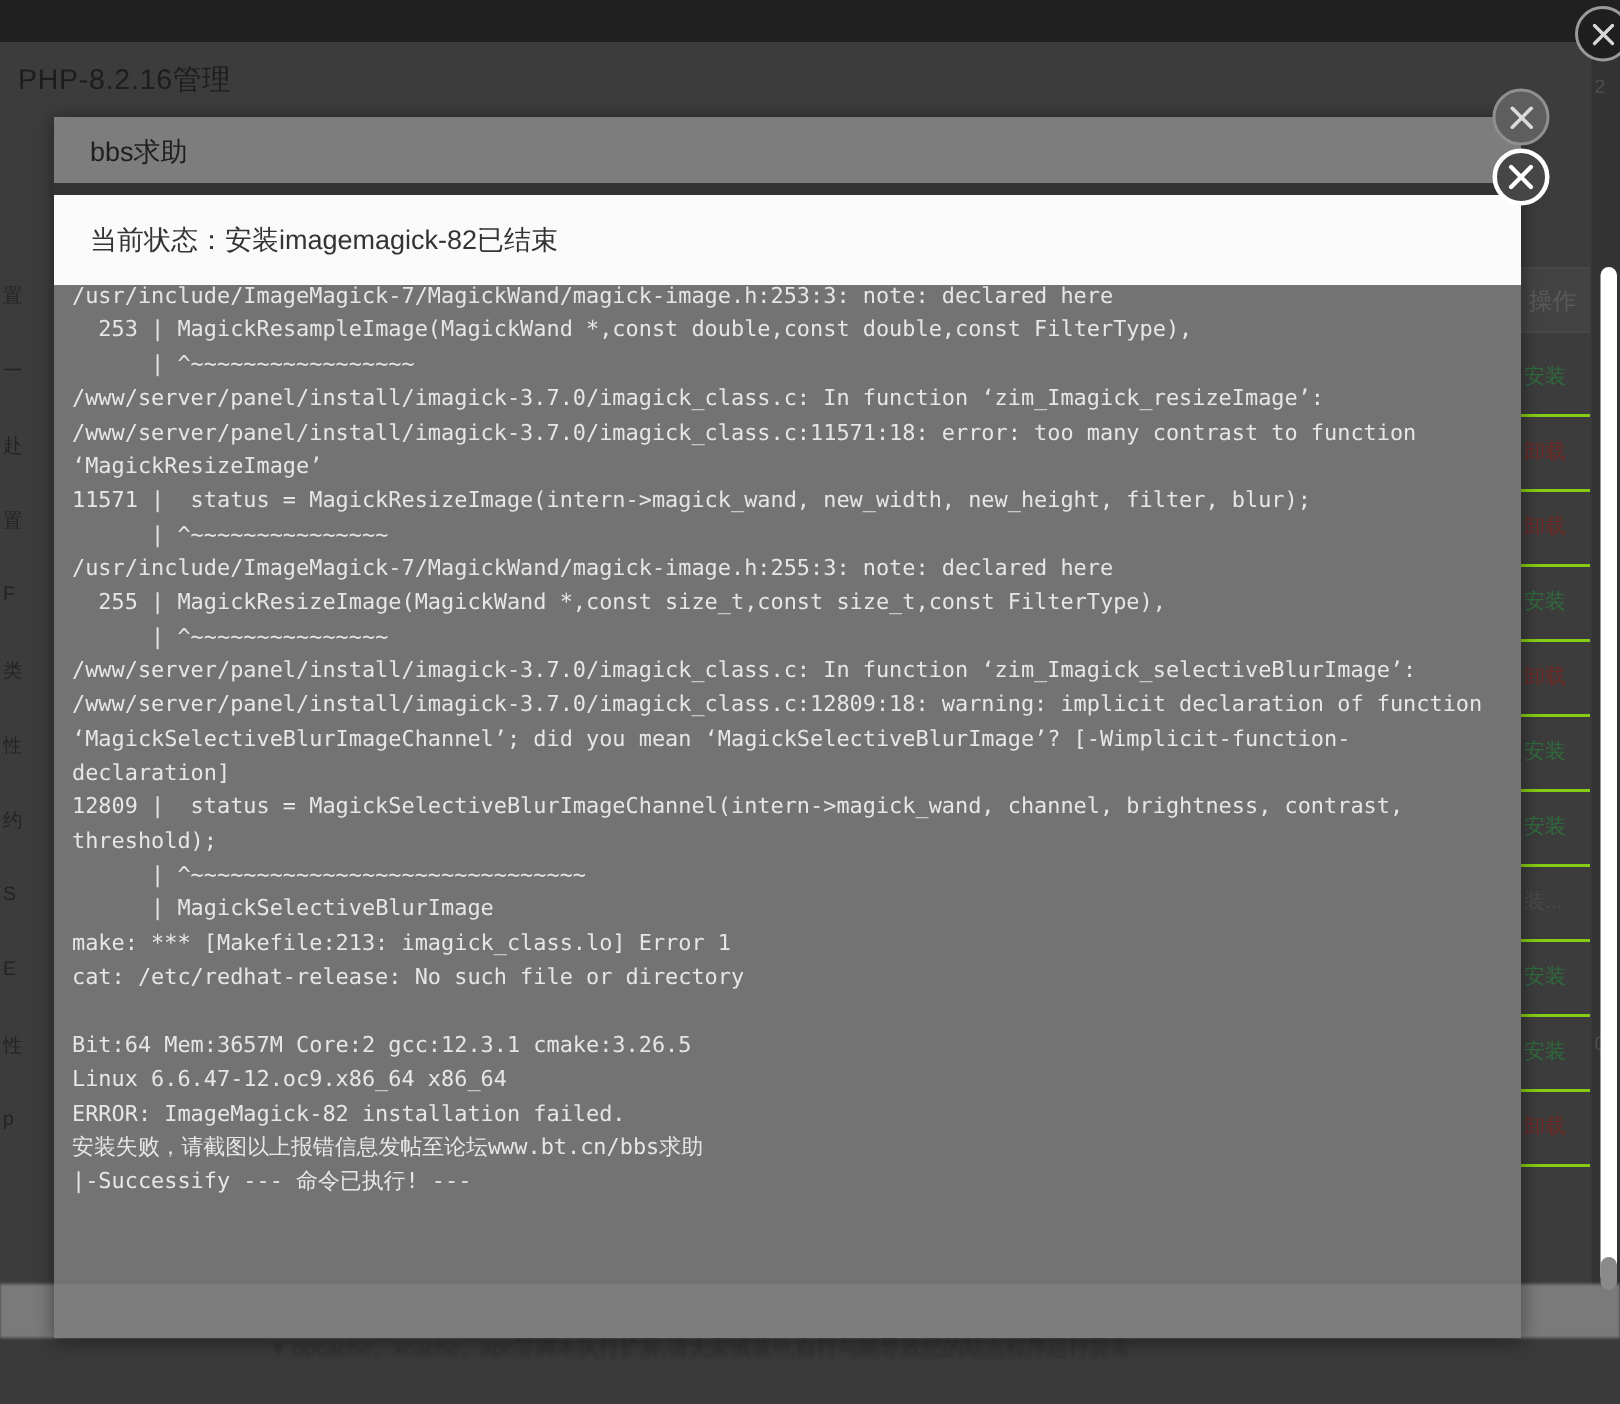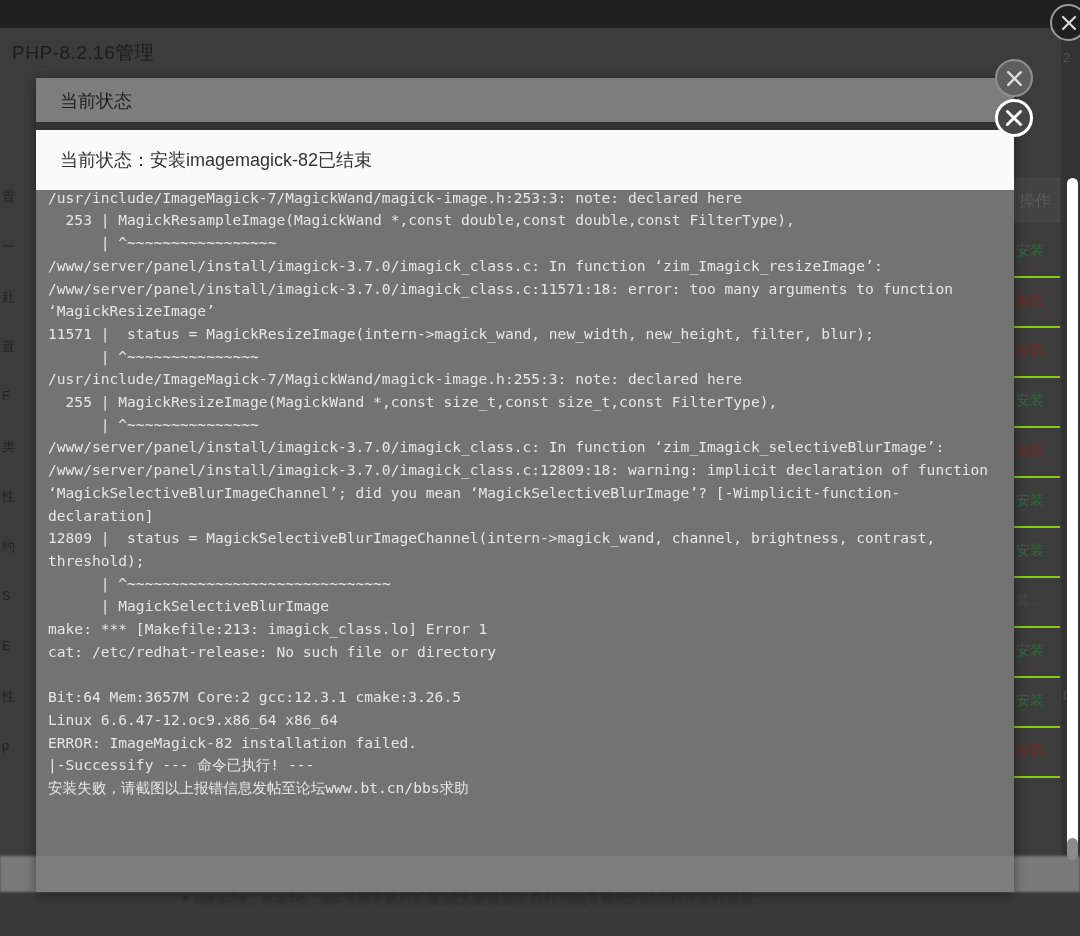--- a/index.html
+++ b/index.html
@@ -359,55 +359,55 @@
         <div class="bg-btn outline" style="left: 893px; width: 60px;"></div>
       </div>
 
     <div class="bg-footnote">
       <span class="bullet">▾</span><span>opcache、xcache、apc等脚本执行扩展,请大家慎装!!!,自行与能导致您的站点程序运行异常</span>
     </div>
   </div>
 
   <div class="log-dialog">
     <div class="log-dialog-head">
-      <div class="title">当前状态</div>
+      <div class="title">bbs求助</div>
     </div>
     <div class="log-dialog-foot"></div>
   </div>
 
   <div class="status-strip">
     <div class="status-text">当前状态：安装imagemagick-82已结束</div>
   </div>
 
   <div class="console">
     <div class="console-inner" id="console-inner">
         <div class="console-line">      |                 ^~~~~~~~~~~~~~~~~~~</div>
         <div class="console-line">/usr/include/ImageMagick-7/MagickWand/magick-image.h:253:3: note: declared here</div>
         <div class="console-line">  253 | MagickResampleImage(MagickWand *,const double,const double,const FilterType),</div>
         <div class="console-line">      | ^~~~~~~~~~~~~~~~~~</div>
         <div class="console-line">/www/server/panel/install/imagick-3.7.0/imagick_class.c: In function ‘zim_Imagick_resizeImage’:</div>
-        <div class="console-line">/www/server/panel/install/imagick-3.7.0/imagick_class.c:11571:18: error: too many arguments to function ‘MagickResizeImage’</div>
+        <div class="console-line">/www/server/panel/install/imagick-3.7.0/imagick_class.c:11571:18: error: too many contrast to function ‘MagickResizeImage’</div>
         <div class="console-line">11571 |  status = MagickResizeImage(intern-&gt;magick_wand, new_width, new_height, filter, blur);</div>
         <div class="console-line">      | ^~~~~~~~~~~~~~~~</div>
         <div class="console-line">/usr/include/ImageMagick-7/MagickWand/magick-image.h:255:3: note: declared here</div>
         <div class="console-line">  255 | MagickResizeImage(MagickWand *,const size_t,const size_t,const FilterType),</div>
         <div class="console-line">      | ^~~~~~~~~~~~~~~~</div>
         <div class="console-line">/www/server/panel/install/imagick-3.7.0/imagick_class.c: In function ‘zim_Imagick_selectiveBlurImage’:</div>
         <div class="console-line">/www/server/panel/install/imagick-3.7.0/imagick_class.c:12809:18: warning: implicit declaration of function ‘MagickSelectiveBlurImageChannel’; did you mean ‘MagickSelectiveBlurImage’? [-Wimplicit-function-declaration]</div>
         <div class="console-line">12809 |  status = MagickSelectiveBlurImageChannel(intern-&gt;magick_wand, channel, brightness, contrast, threshold);</div>
         <div class="console-line">      | ^~~~~~~~~~~~~~~~~~~~~~~~~~~~~~~</div>
         <div class="console-line">      | MagickSelectiveBlurImage</div>
         <div class="console-line">make: *** [Makefile:213: imagick_class.lo] Error 1</div>
         <div class="console-line">cat: /etc/redhat-release: No such file or directory</div>
         <div class="console-line blank"></div>
         <div class="console-line">Bit:64 Mem:3657M Core:2 gcc:12.3.1 cmake:3.26.5</div>
         <div class="console-line">Linux 6.6.47-12.oc9.x86_64 x86_64</div>
         <div class="console-line">ERROR: ImageMagick-82 installation failed.</div>
+        <div class="console-line">安装失败，请截图以上报错信息发帖至论坛www.bt.cn/bbs求助</div>
         <div class="console-line">|-Successify --- 命令已执行! ---</div>
-        <div class="console-line">安装失败，请截图以上报错信息发帖至论坛www.bt.cn/bbs求助</div>
       </div>
   </div>
   <div class="console-scroll-track"></div>
   <div class="console-scroll-thumb"></div>
 
   <div class="close-btn close-1">
     <svg width="20" height="20" viewBox="0 0 20 20">
       <line x1="4" y1="4" x2="16" y2="16" stroke="#d8d8d8" stroke-width="2.2" stroke-linecap="round"></line>
       <line x1="16" y1="4" x2="4" y2="16" stroke="#d8d8d8" stroke-width="2.2" stroke-linecap="round"></line>
     </svg>

